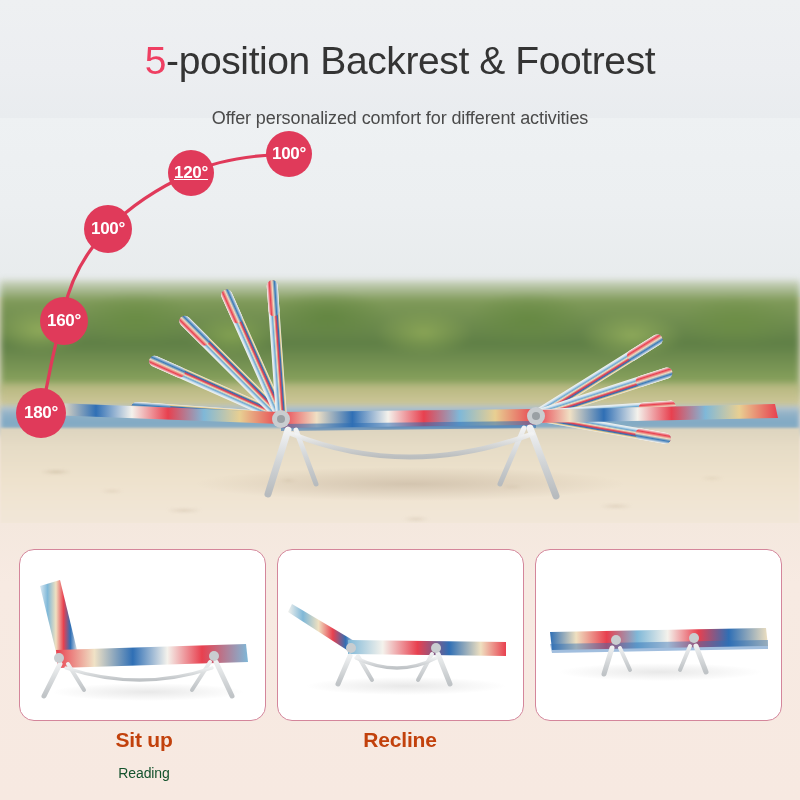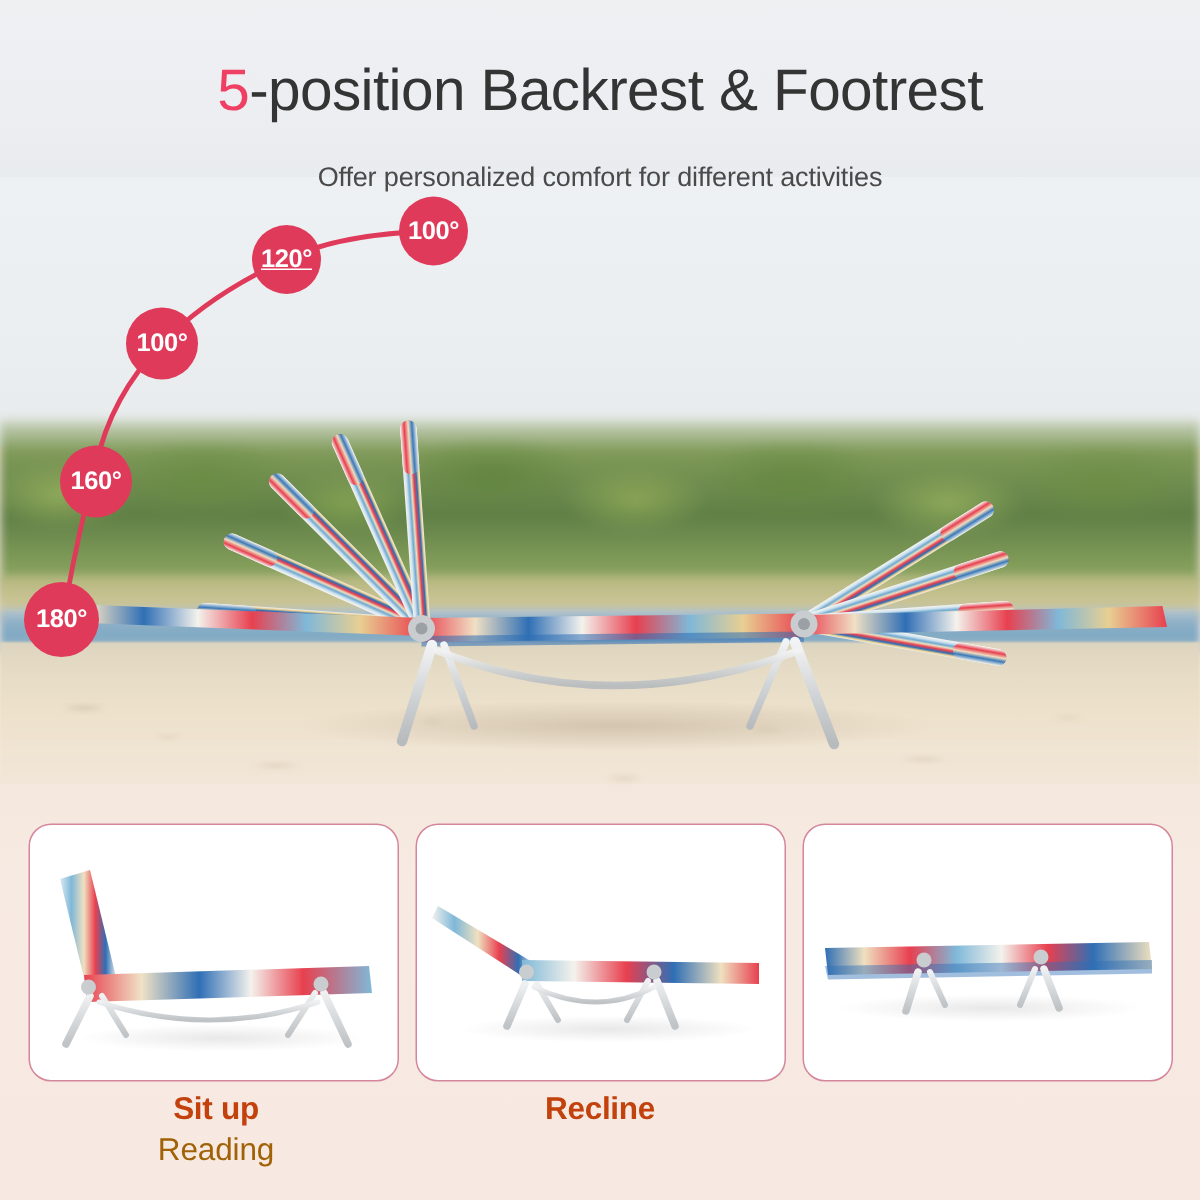--- a/index.html
+++ b/index.html
@@ -113,21 +113,21 @@
   .labels{
     position:absolute;left:0;top:728px;width:800px;
     display:flex;justify-content:center;gap:11px;z-index:6;
   }
   .labelcol{width:245px;text-align:center;}
   .lab-title{
     font-size:21px;font-weight:bold;color:#c2410c;
     letter-spacing:-0.2px;line-height:1.15;
   }
   .lab-sub{
-    font-size:21px;color:#a16207;margin-top:3px;
+    font-size:14px;color:#14532d;margin-top:13px;
     letter-spacing:-0.1px;line-height:1.15;
   }
 </style>
 </head>
 <body>
 
 <div class="page">
 
   <div class="header">
     <h1 class="headline"><span class="num">5</span><span>-position Backrest &amp; Footrest</span></h1>

